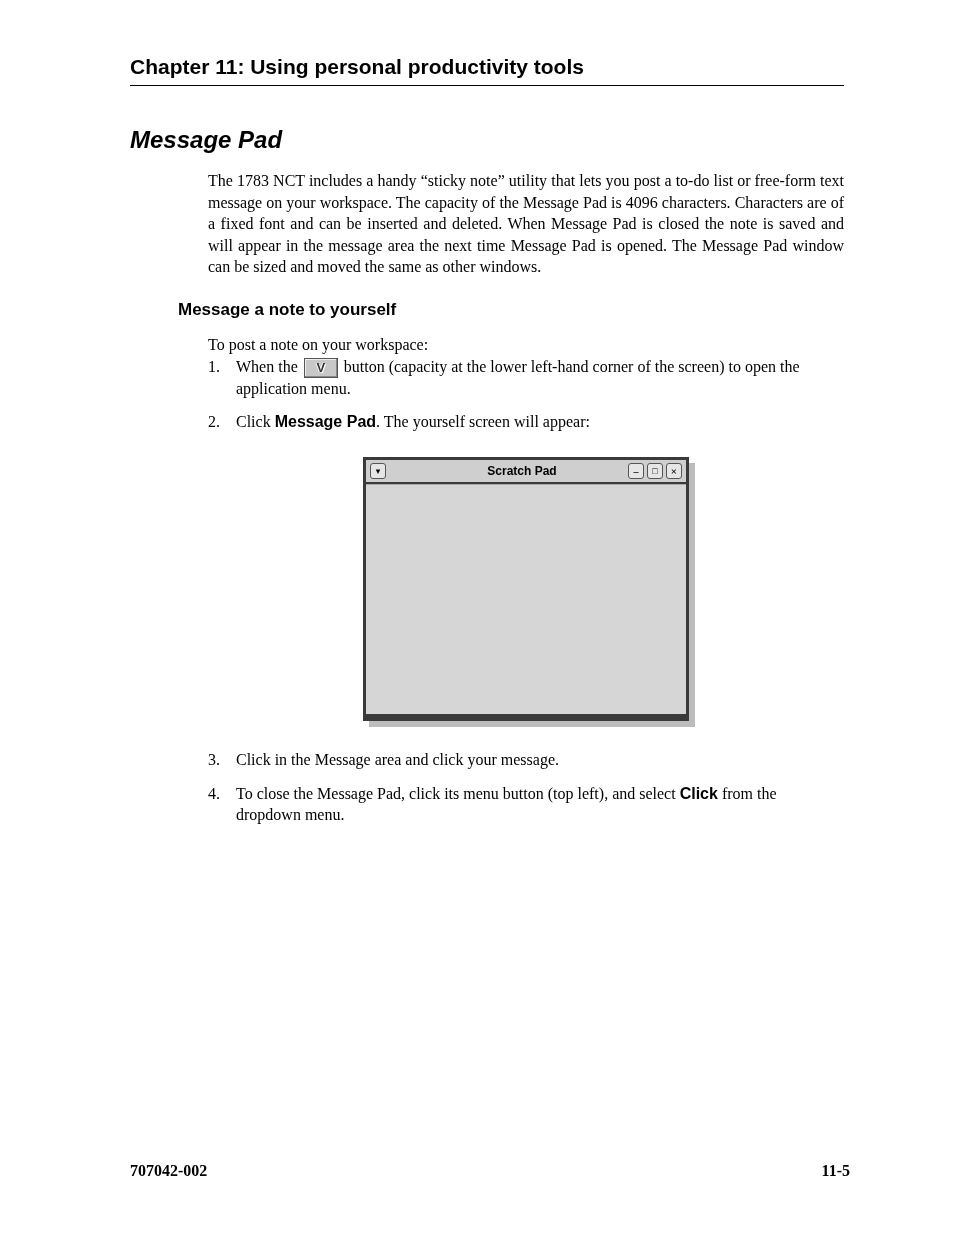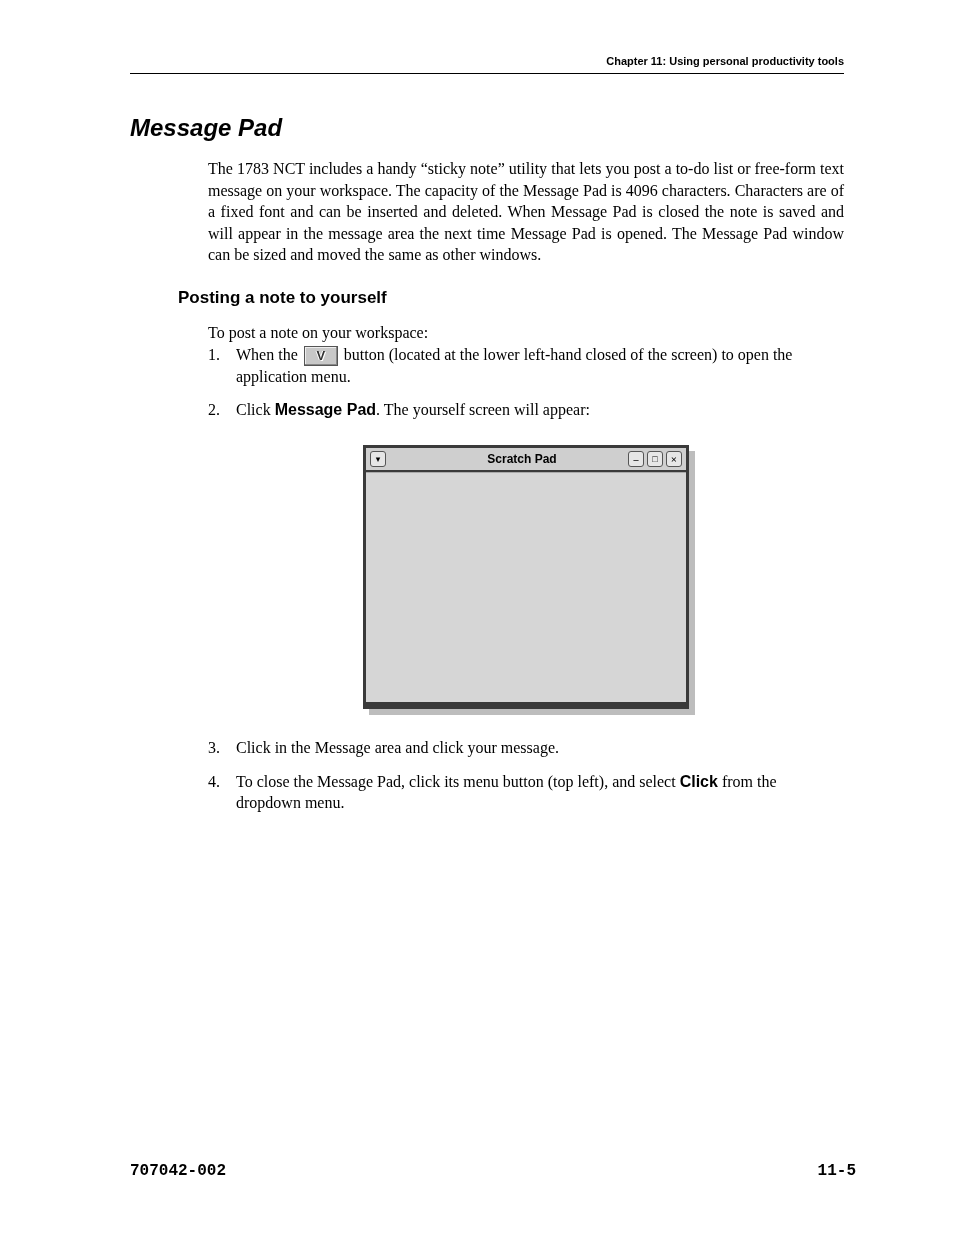--- a/index.html
+++ b/index.html
@@ -4,24 +4,23 @@
 <style>
   * { box-sizing: border-box; margin: 0; padding: 0; }
   html, body { width: 954px; height: 1235px; background: #fff; font-family: "Times New Roman", Times, serif; color: #000; }
   .page {
     position: relative;
     width: 954px;
     height: 1235px;
     padding: 55px 110px 60px 130px;
   }
   .header-row {
-    text-align: right;
-    font-family: Arial, Helvetica, sans-serif;
-    font-weight: bold;
-    font-size: 11px;
+    font-family: Arial, Helvetica, sans-serif;
+    font-weight: bold;
+    font-size: 21px;
     padding-bottom: 6px;
   }
   .header-rule {
     border: none;
     border-top: 1.5px solid #000;
     margin-bottom: 40px;
   }
   .section-title {
     font-family: Arial, Helvetica, sans-serif;
     font-style: italic;
@@ -138,56 +137,56 @@
     background: #d6d6d6;
     border-top: 1px solid #aaa;
   }
   .scratch-foot {
     height: 4px;
     background: #3a3a3a;
   }
   
   .footer {
     position: absolute;
-    left: 130px; right: 98px;
+    left: 130px; right: 104px;
     bottom: 55px;
     display: flex;
     justify-content: space-between;
-    font-family: Liberation Mono, monospace;
+    font-family: Liberation Serif, serif;
     font-weight: bold;
     font-size: 16px;
     text-align: right;
   }
 </style>
 </head>
 <body>
 
 <div class="page">
 
   <div class="header-row">Chapter 11: Using personal productivity tools</div>
   <hr class="header-rule">
 
   <h1 class="section-title">Message Pad</h1>
 
   <div class="body-block">
     <p class="intro-para">The 1783 NCT includes a handy “sticky note” utility that lets you post a to-do list or free-form text message on your workspace. The capacity of the Message Pad is 4096 characters. Characters are of a fixed font and can be inserted and deleted. When Message Pad is closed the note is saved and will appear in the message area the next time Message Pad is opened. The Message Pad window can be sized and moved the same as other windows.</p>
   </div>
 
-  <h2 class="subheading">Posting a note to yourself</h2>
+  <h2 class="subheading">Message a note to yourself</h2>
 
   <div class="body-block">
     <p class="lead-line">To post a note on your workspace:</p>
 
     <ol class="steps">
       <li>
         <span class="num">1.</span>
         <span class="txt">
           <span>When the</span>
           <span class="inline-icon"></span>
-          <span>button (located at the lower left-hand closed of the screen) to open the application menu.</span>
+          <span>button (capacity at the lower left-hand corner of the screen) to open the application menu.</span>
         </span>
       </li>
 
       <li>
         <span class="num">2.</span>
         <span class="txt">
           <span>Click</span>
           <span class="bold-sans">Message Pad</span><span>. The yourself screen will appear:</span>
         </span>
       </li>

